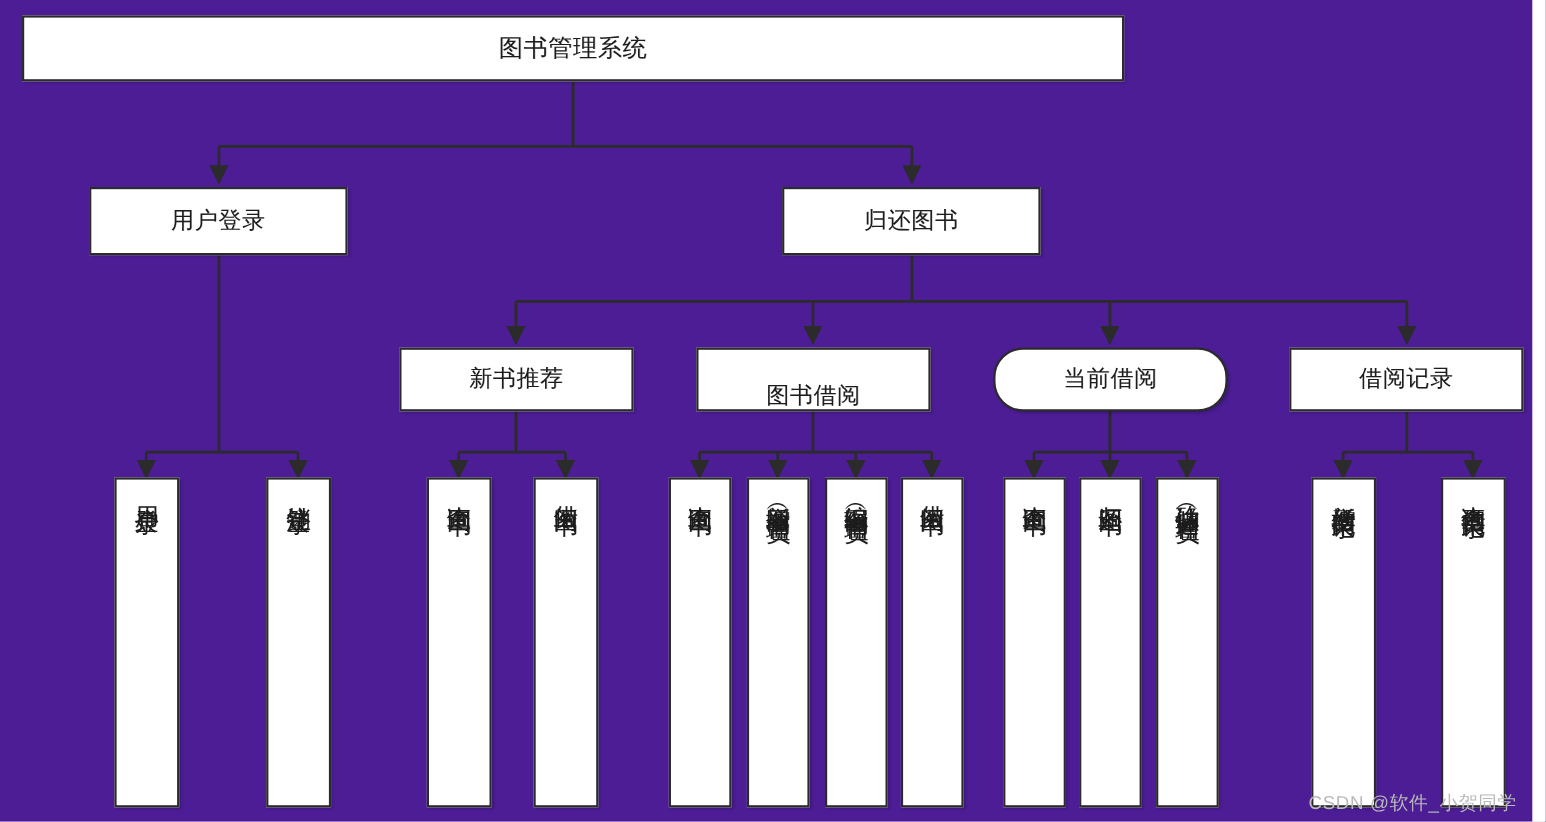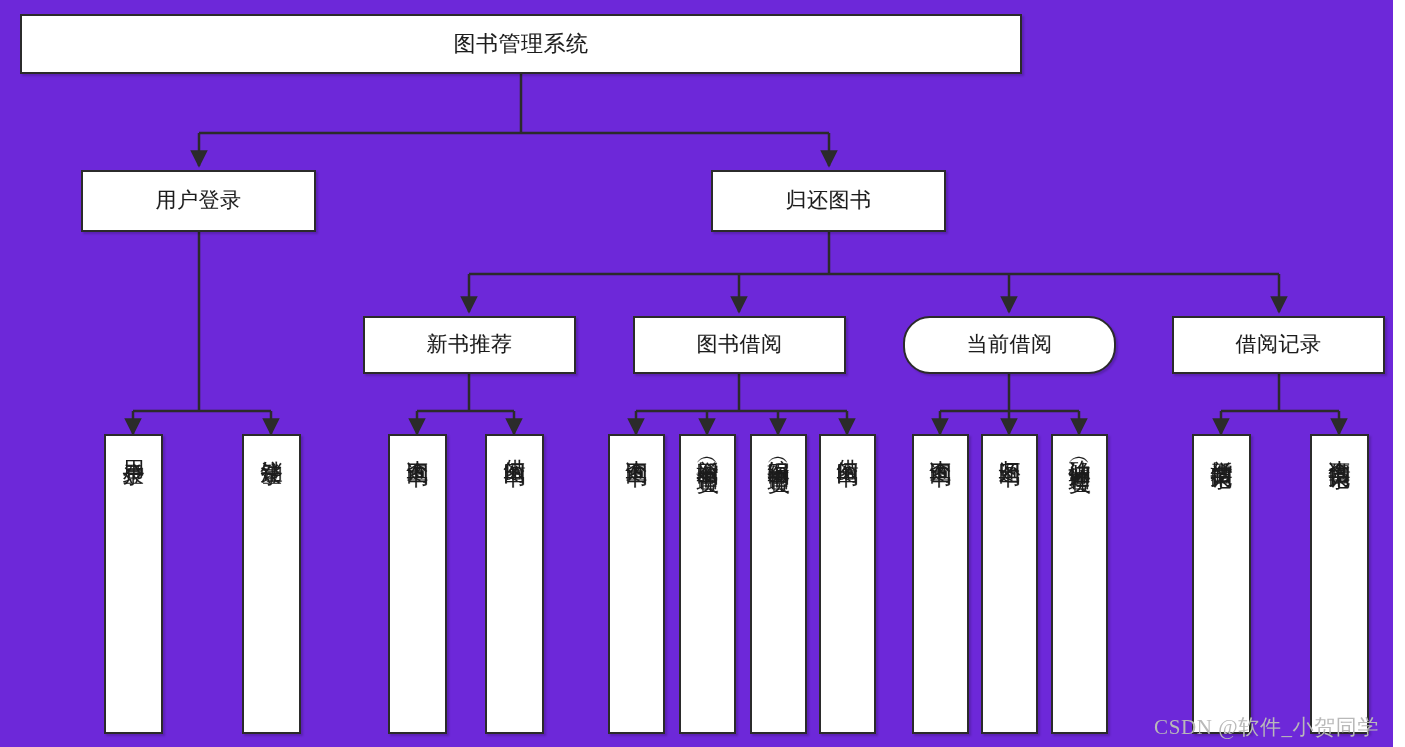--- a/index.html
+++ b/index.html
@@ -7,23 +7,22 @@
     padding: 0;
     background: #ffffff;
   }
   body {
     font-family: "Liberation Sans", "DejaVu Sans", sans-serif;
   }
   #canvas {
     position: relative;
     width: 1393px;
     height: 747px;
-    background: #6d28d9;
+    background: #4c1d95;
     overflow: hidden;
-    font-family: Liberation Serif, serif;
   }
   #edges {
     position: absolute;
     left: 0;
     top: 0;
     width: 1405px;
     height: 747px;
     pointer-events: none;
   }
   .node {
@@ -56,21 +55,21 @@
     font-size: 22px;
     line-height: 1.18;
     letter-spacing: 2px;
     white-space: normal;
     max-height: 292px;
   }
   #watermark {
     position: absolute;
     right: 14px;
     bottom: 6px;
-    font-size: 21px;
+    font-size: 17px;
     color: #b9b9b9;
     letter-spacing: 0.6px;
     white-space: nowrap;
     user-select: none;
     text-align: right;
   }
 </style>
 </head>
 <body>
 
@@ -133,21 +132,21 @@
   <div class="node" style="left:81px; top:170px; width:235px; height:62px;">
     <span class="lbl">用户登录</span>
   </div>
   <div class="node" style="left:711px; top:170px; width:235px; height:62px;">
     <span class="lbl">归还图书</span>
   </div>
 
   <div class="node" style="left:363px; top:316px; width:213px; height:58px;">
     <span class="lbl">新书推荐</span>
   </div>
-  <div class="node" style="left:633px; top:316px; width:213px; height:58px;">
+  <div class="node" style="left:633px; top:316px; width:213px; height:58px;align-items:flex-end;">
     <span class="lbl">图书借阅</span>
   </div>
   <div class="node" style="left:903px; top:316px; width:213px; height:58px;border-radius:27px;">
     <span class="lbl">当前借阅</span>
   </div>
   <div class="node" style="left:1172px; top:316px; width:213px; height:58px;">
     <span class="lbl">借阅记录</span>
   </div>
 
   <div class="node leaf" style="left:104px; top:434px; width:59px; height:300px;">

